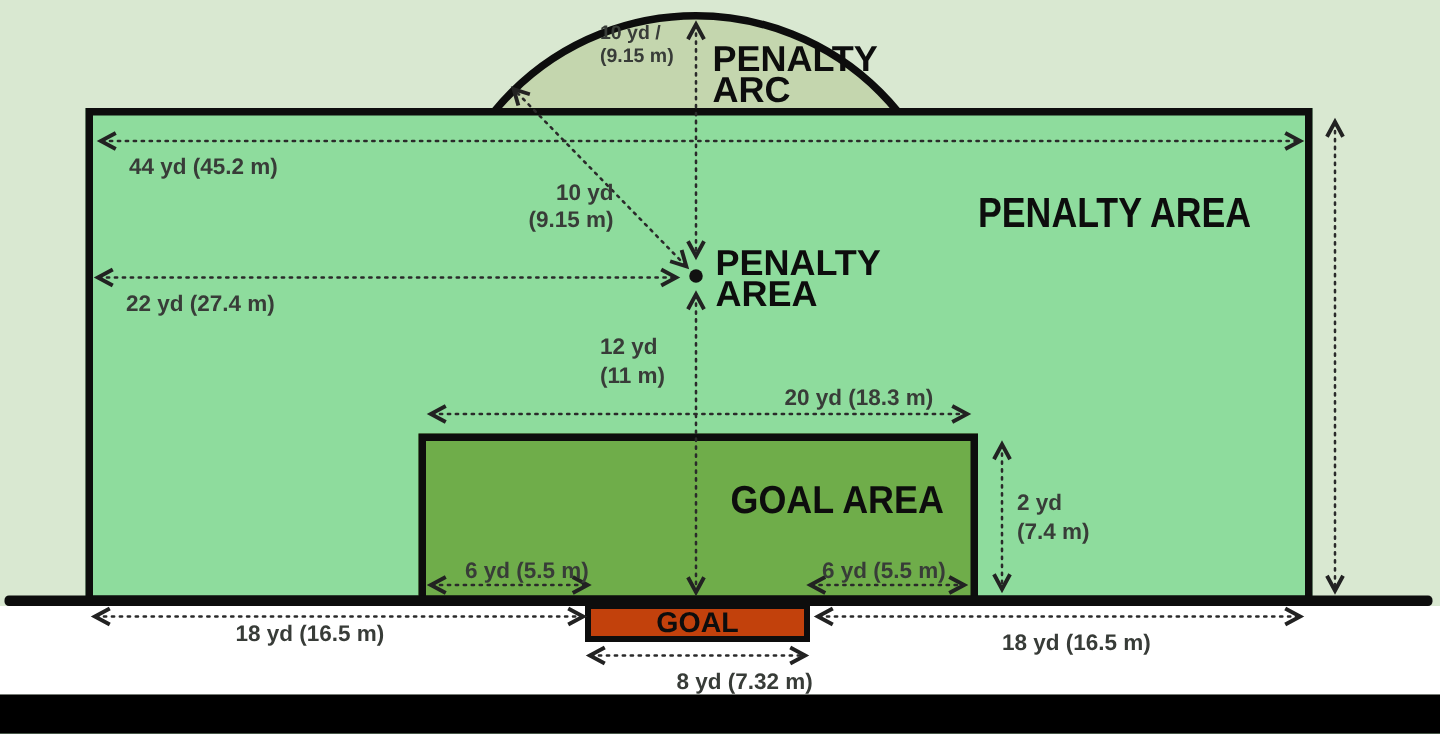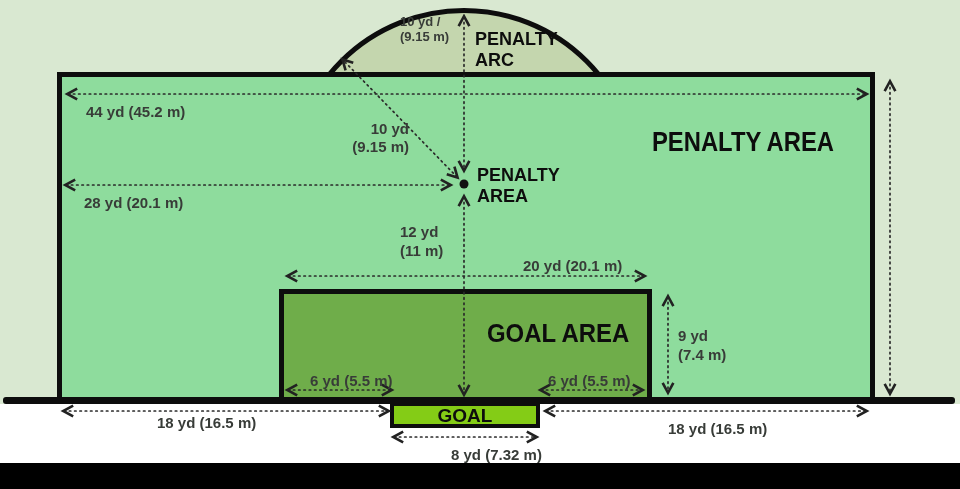--- a/index.html
+++ b/index.html
@@ -26,38 +26,38 @@
   .white-strip{
     position:absolute;left:0;top:404px;width:960px;height:59px;
     background:var(--strip-white,#ffffff);z-index:4;
   }
   .goal-line{
     position:absolute;left:3px;top:397px;width:952px;height:7px;
     background:var(--line-black,#0d0d0d);border-radius:3px;z-index:5;
   }
   .goal-box{
     position:absolute;left:390px;top:402px;width:150px;height:26px;
-    background:#84cc16;border:4px solid var(--line-black,#0d0d0d);
+    background:#c2410c;border:4px solid var(--line-black,#0d0d0d);
     box-sizing:border-box;z-index:6;
     display:flex;align-items:center;justify-content:center;
   }
   .bottom-bar{
     position:absolute;left:0;top:463px;width:960px;height:26px;
     background:var(--bar-black,#000000);z-index:9;
   }
   svg.overlay{position:absolute;left:0;top:0;width:960px;height:489px;z-index:7;}
   .lbl{
     position:absolute;z-index:8;font-weight:bold;
     color:var(--measure-text,#383c38);
     font-size:15px;line-height:18px;white-space:nowrap;
   }
   .lbl.black{color:var(--line-black,#0d0d0d);}
   .lbl.big{font-size:28px;line-height:28px;transform:scaleX(.85);transform-origin:left top;}
   .lbl.big2{font-size:26px;line-height:26px;transform:scaleX(.92);transform-origin:left top;}
-  .lbl.med{font-size:18px;line-height:21px;}
+  .lbl.med{font-size:24px;line-height:21px;}
   .lbl.sm{font-size:13px;line-height:15px;}
   .lbl.rt{text-align:left;}
   .lbl.ctr{text-align:right;}
   .goal-box .lbl{position:static;font-size:19px;line-height:19px;}
 </style>
 </head>
 <body>
 
 <div class="stage">
 
@@ -86,21 +86,21 @@
       <line x1="668" y1="297" x2="668" y2="392" marker-start="url(#ah)" marker-end="url(#ah)"></line>
       <line x1="464" y1="17" x2="464" y2="170" marker-start="url(#ah)" marker-end="url(#ah)"></line>
       <line x1="464" y1="197" x2="464" y2="394" marker-start="url(#ah)" marker-end="url(#ah)"></line>
       <line x1="457" y1="177" x2="343" y2="60" marker-start="url(#ah)" marker-end="url(#ah)"></line>
     </g>
     <circle cx="464" cy="184" r="4.5" fill="#111"></circle>
   </svg>
 
   <div class="lbl" style="left:86px;top:103px;">44 yd (45.2 m)</div>
 
-  <div class="lbl" style="left:84px;top:194px;">28 yd (20.1 m)</div>
+  <div class="lbl" style="left:84px;top:194px;">22 yd (27.4 m)</div>
 
   <div class="lbl sm rt" style="left:400px;top:14px;width:58px;">
     <div>10 yd /</div>
     <div>(9.15 m)</div>
   </div>
 
   <div class="lbl med black" style="left:475px;top:29px;">
     <div>PENALTY</div>
     <div>ARC</div>
   </div>
@@ -115,30 +115,30 @@
   <div class="lbl med black" style="left:477px;top:165px;">
     <div>PENALTY</div>
     <div>AREA</div>
   </div>
 
   <div class="lbl rt" style="left:400px;top:222px;width:58px;line-height:19px;">
     <div>12 yd</div>
     <div>(11 m)</div>
   </div>
 
-  <div class="lbl" style="left:523px;top:257px;">20 yd (20.1 m)</div>
+  <div class="lbl" style="left:523px;top:257px;">20 yd (18.3 m)</div>
 
   <div class="lbl big2 black" style="left:487px;top:320px;">GOAL AREA</div>
 
   <div class="lbl" style="left:310px;top:372px;">6 yd (5.5 m)</div>
 
   <div class="lbl" style="left:548px;top:372px;">6 yd (5.5 m)</div>
 
   <div class="lbl" style="left:678px;top:326px;line-height:19px;">
-    <div>9 yd</div>
+    <div>2 yd</div>
     <div>(7.4 m)</div>
   </div>
 
 
   <div class="lbl" style="left:157px;top:414px;">18 yd (16.5 m)</div>
 
   <div class="lbl" style="left:668px;top:420px;">18 yd (16.5 m)</div>
 
   <div class="lbl" style="left:411px;top:446px;margin-left:40px;">8 yd (7.32 m)</div>
 

